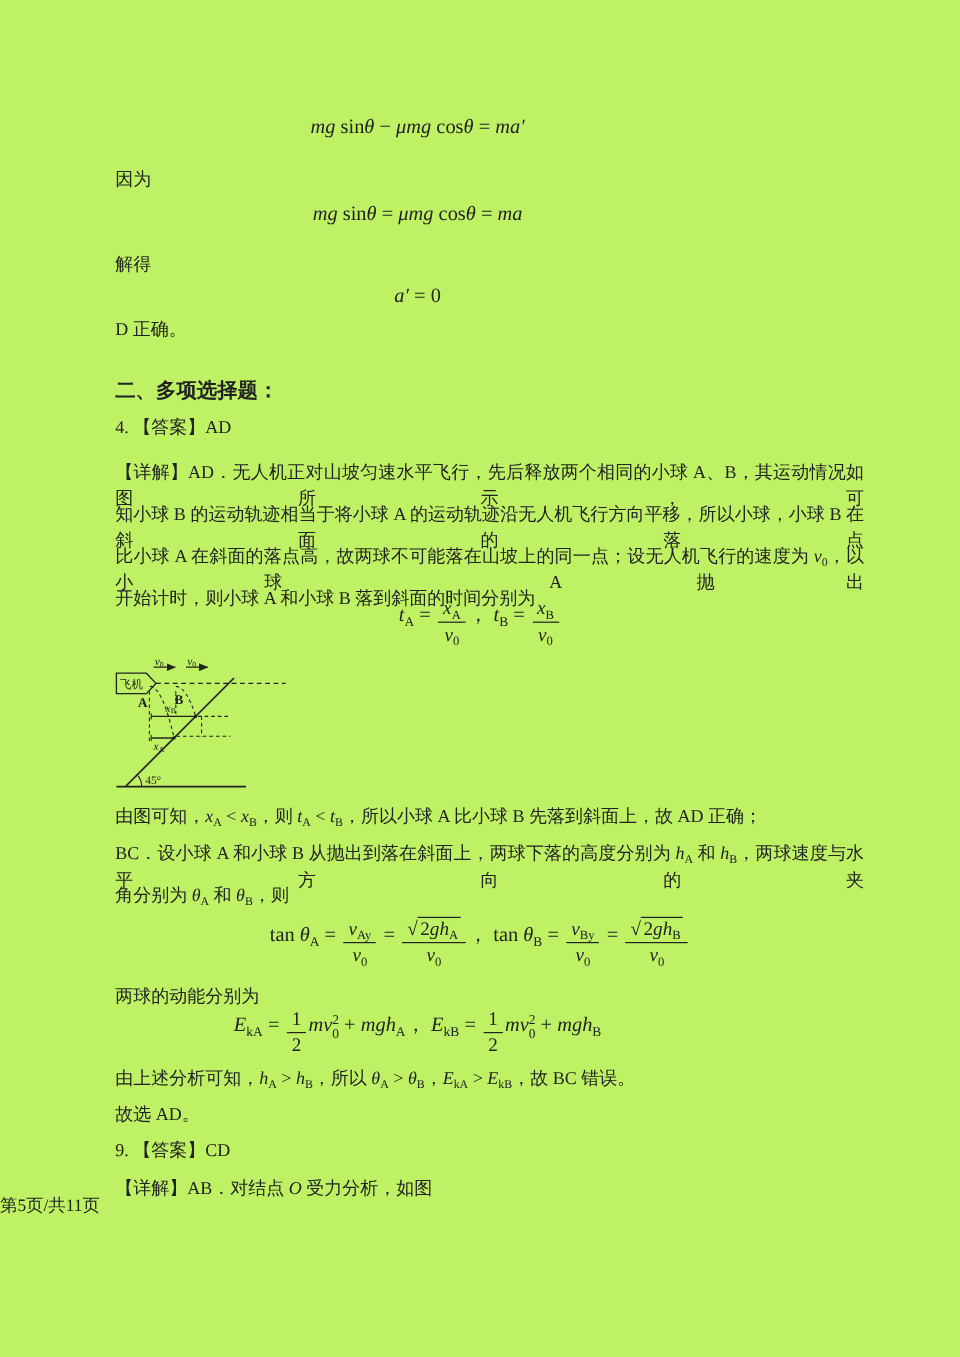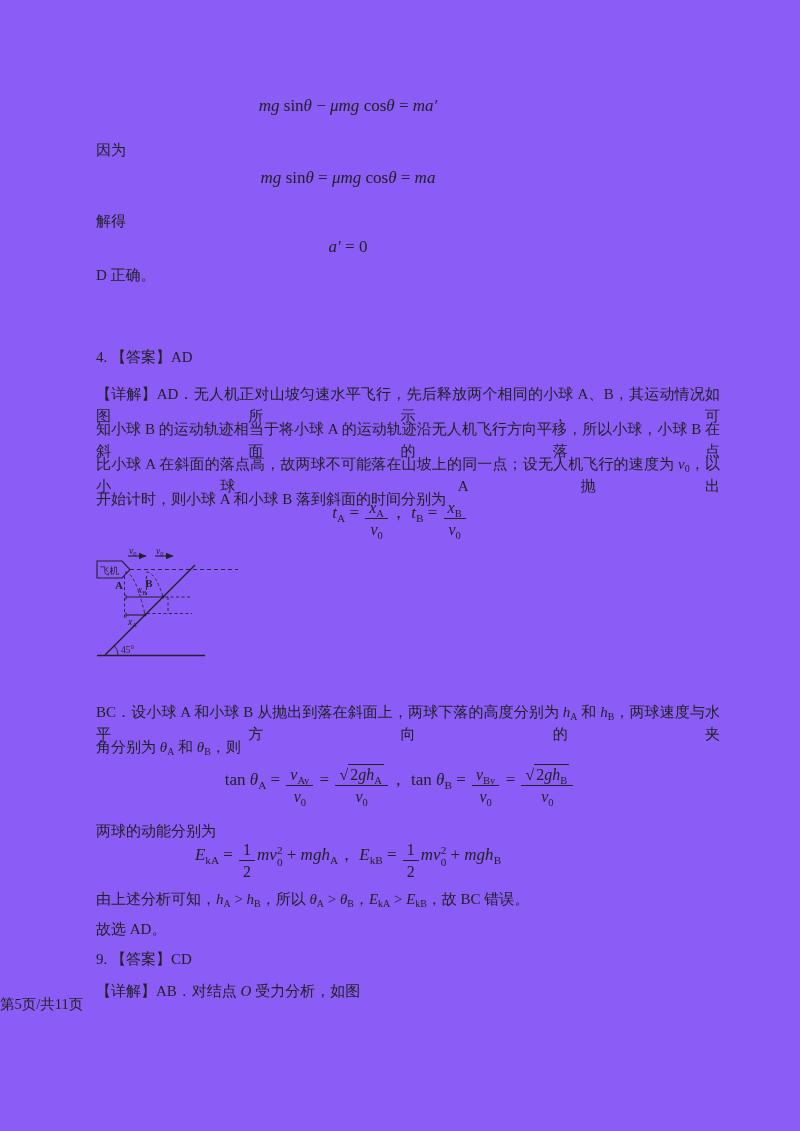--- a/index.html
+++ b/index.html
@@ -1,18 +1,18 @@
 <!DOCTYPE html>
 <html><head>
 <meta charset="utf-8">
 <style>
   html,body{margin:0;padding:0;}
   .page{
     position:relative;width:800px;height:1131px;overflow:hidden;
-    background:#8b5cf6;color:#222;
+    background:#bef264;color:#222;
     font-family:"Liberation Serif","DejaVu Serif",serif;
     font-size:15px;
   }
   .line{position:absolute;left:96px;right:80px;height:26px;line-height:22px;white-space:pre-wrap;}
   .just{text-align:justify;text-align-last:justify;}
   .heading{font-weight:bold;font-size:17px;}
   .formula{position:absolute;left:0;width:800px;text-align:center;font-size:17px;white-space:nowrap;}
   .fshift{width:696px;}
   .formula i,.line i{font-style:italic;}
   sub{font-size:0.66em;vertical-align:-0.35em;line-height:0;}
@@ -32,20 +32,21 @@
 <body>
 
 <div class="page">
 
   <div class="formula fshift" style="top:96px"><i>mg</i> sin<i>θ </i>− <i>μmg</i> cos<i>θ </i>= <i>ma′</i></div>
   <div class="line" style="top:139px">因为</div>
   <div class="formula fshift" style="top:168px"><i>mg</i> sin<i>θ </i>= <i>μmg</i> cos<i>θ </i>= <i>ma</i></div>
   <div class="line" style="top:210px">解得</div>
   <div class="formula fshift" style="top:237px"><i>a′</i> = 0</div>
   <div class="line" style="top:264px">D 正确。</div>
+  <div class="line heading" style="top:315px">二、多项选择题：</div>
 
   <div class="line" style="top:346px">4. 【答案】AD</div>
 
   <div class="line just" style="top:383px">【详解】AD．无人机正对山坡匀速水平飞行，先后释放两个相同的小球 A、B，其运动情况如图所示，可</div>
   <div class="line just" style="top:418px">知小球 B 的运动轨迹相当于将小球 A 的运动轨迹沿无人机飞行方向平移，所以小球，小球 B 在斜面的落点</div>
   <div class="line just" style="top:453px">比小球 A 在斜面的落点高，故两球不可能落在山坡上的同一点；设无人机飞行的速度为 <i>v</i><sub>0</sub>，以小球 A 抛出</div>
   <div class="line" style="top:488px">开始计时，则小球 A 和小球 B 落到斜面的时间分别为</div>
 
   <div class="formula" style="top:498px"><i>t</i><sub>A</sub> = <span class="frac"><span class="num"><i>x</i><sub>A</sub></span><span class="den"><i>v</i><sub>0</sub></span></span>，  <i>t</i><sub>B</sub> = <span class="frac"><span class="num"><i>x</i><sub>B</sub></span><span class="den"><i>v</i><sub>0</sub></span></span></div>
 
@@ -80,20 +81,21 @@
     <text x="24.5" y="27.5" text-anchor="middle" font-size="9.5">飞机</text>
     <text x="44" y="8" font-size="9.5" font-style="italic"><tspan>v</tspan><tspan font-size="6.5" dy="1.5" font-style="normal">0</tspan></text>
     <text x="71" y="8" font-size="9.5" font-style="italic"><tspan>v</tspan><tspan font-size="6.5" dy="1.5" font-style="normal">0</tspan></text>
     <text x="34" y="43" text-anchor="middle" font-size="11" font-weight="bold">A</text>
     <text x="64" y="41" text-anchor="middle" font-size="11" font-weight="bold">B</text>
     <text x="53" y="47" font-size="9.5" font-style="italic"><tspan>x</tspan><tspan font-size="6.5" dy="1.5" font-style="normal">B</tspan></text>
     <text x="43" y="79" font-size="9.5" font-style="italic"><tspan>x</tspan><tspan font-size="6.5" dy="1.5" font-style="normal">A</tspan></text>
     <text x="36" y="107" font-size="9.5">45°</text>
   </svg>
 
+  <div class="line" style="top:670px">由图可知，<i>x</i><sub>A</sub> &lt; <i>x</i><sub>B</sub>，则 <i>t</i><sub>A</sub> &lt; <i>t</i><sub>B</sub>，所以小球 A 比小球 B 先落到斜面上，故 AD 正确；</div>
   <div class="line just" style="top:701px">BC．设小球 A 和小球 B 从抛出到落在斜面上，两球下落的高度分别为 <i>h</i><sub>A</sub> 和 <i>h</i><sub>B</sub>，两球速度与水平方向的夹</div>
   <div class="line" style="top:736px">角分别为 <i>θ</i><sub>A</sub> 和 <i>θ</i><sub>B</sub>，则</div>
 
   <div class="formula" style="top:764px">tan <i>θ</i><sub>A</sub> = <span class="frac"><span class="num"><i>v</i><sub>Ay</sub></span><span class="den"><i>v</i><sub>0</sub></span></span> = <span class="frac"><span class="num"><span class="sqrt"><span class="rad">√</span><span class="sqb">2<i>gh</i><sub>A</sub></span></span></span><span class="den"><i>v</i><sub>0</sub></span></span>，  tan <i>θ</i><sub>B</sub> = <span class="frac"><span class="num"><i>v</i><sub>By</sub></span><span class="den"><i>v</i><sub>0</sub></span></span> = <span class="frac"><span class="num"><span class="sqrt"><span class="rad">√</span><span class="sqb">2<i>gh</i><sub>B</sub></span></span></span><span class="den"><i>v</i><sub>0</sub></span></span></div>
 
   <div class="line" style="top:820px">两球的动能分别为</div>
 
   <div class="formula fshift" style="top:840px"><i>E</i><sub>kA</sub> = <span class="frac"><span class="num">1</span><span class="den">2</span></span><i>mv</i><span class="ss"><span>2</span><span>0</span></span> + <i>mgh</i><sub>A</sub>，  <i>E</i><sub>kB</sub> = <span class="frac"><span class="num">1</span><span class="den">2</span></span><i>mv</i><span class="ss"><span>2</span><span>0</span></span> + <i>mgh</i><sub>B</sub></div>
 
   <div class="line" style="top:888px">由上述分析可知，<i>h</i><sub>A</sub> &gt; <i>h</i><sub>B</sub>，所以 <i>θ</i><sub>A</sub> &gt; <i>θ</i><sub>B</sub>，<i>E</i><sub>kA</sub> &gt; <i>E</i><sub>kB</sub>，故 BC 错误。</div>

